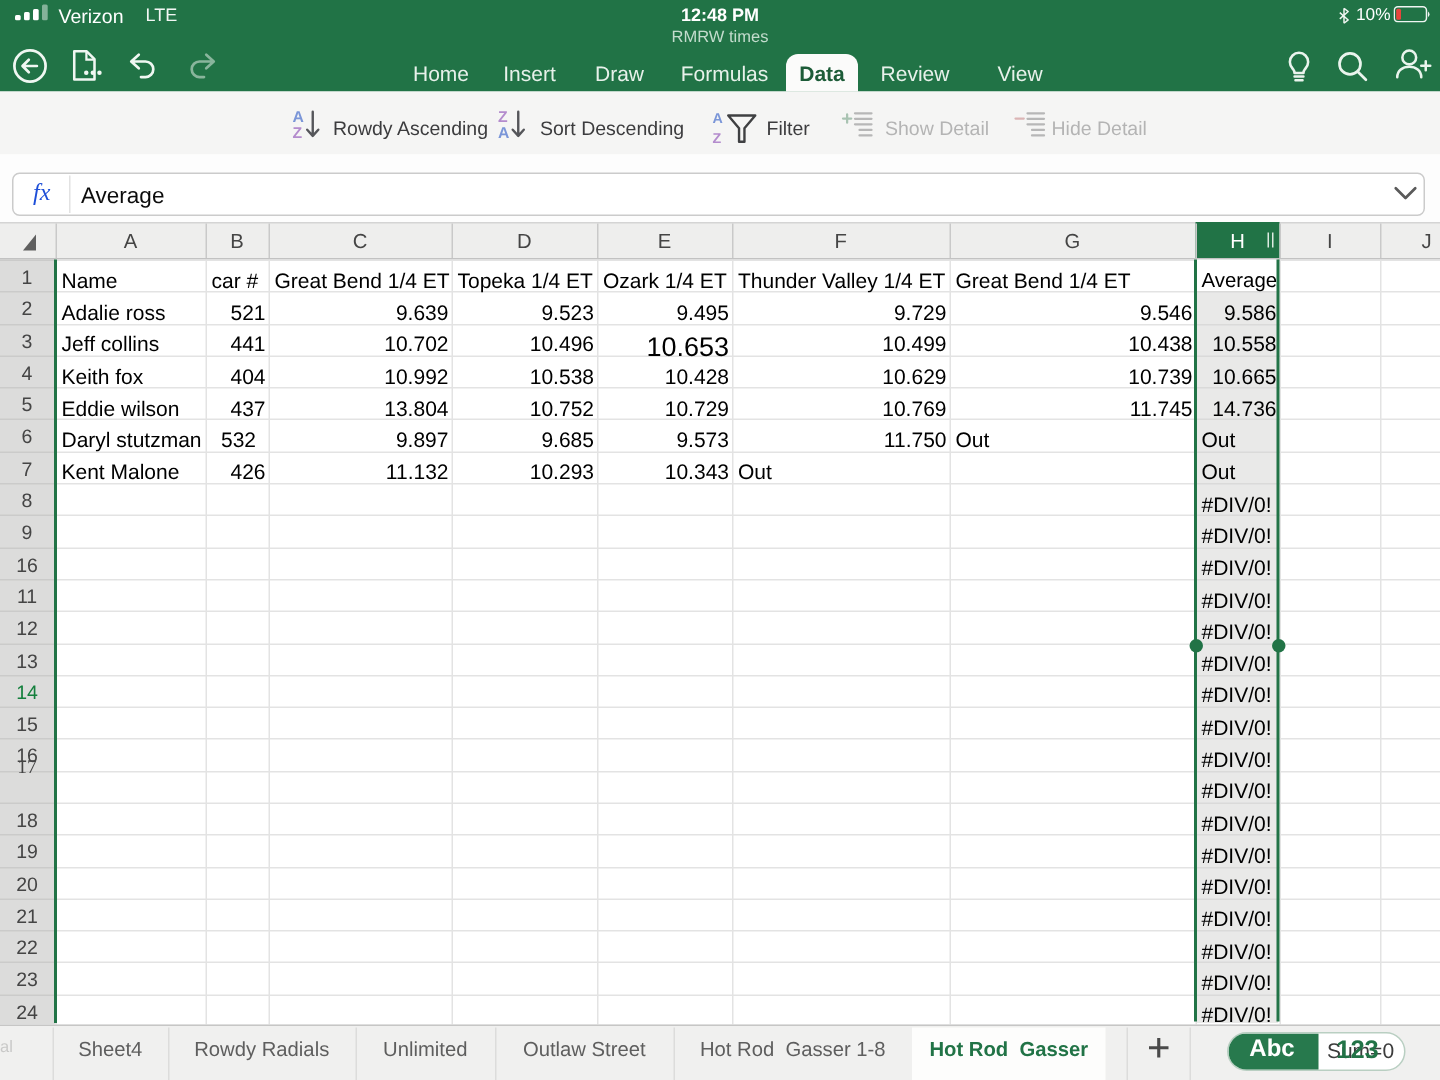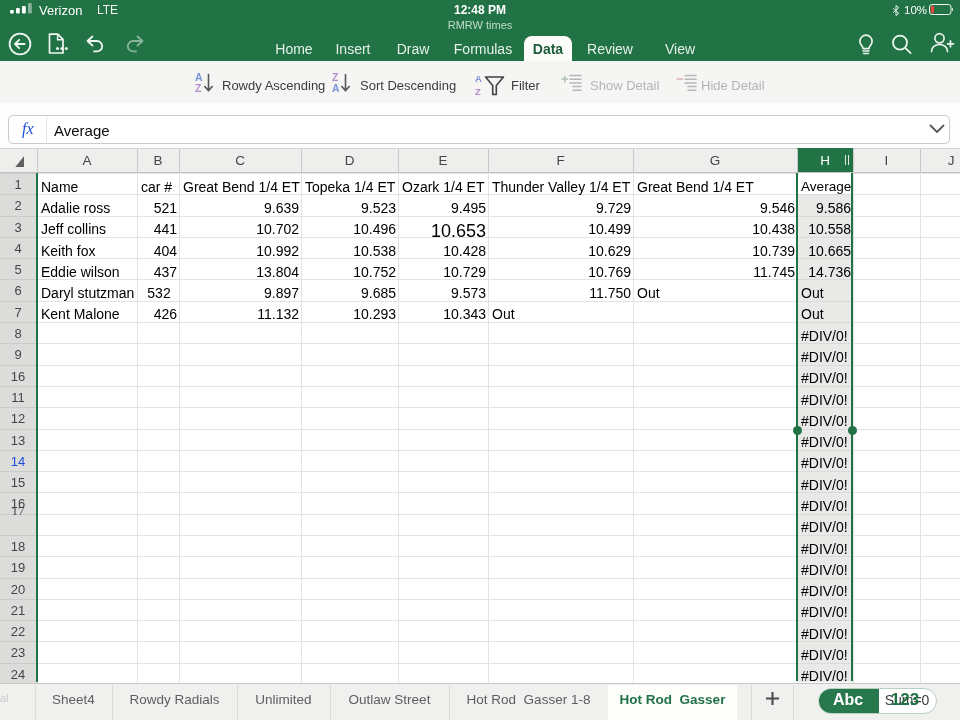--- a/index.html
+++ b/index.html
@@ -198,21 +198,21 @@
 <div class="abs ct" style="left:0px;top:240.9px;width:36px;font-size:13px;color:#454545;">4</div>
 <div class="abs ct" style="left:0px;top:262.2px;width:36px;font-size:13px;color:#454545;">5</div>
 <div class="abs ct" style="left:0px;top:283.4px;width:36px;font-size:13px;color:#454545;">6</div>
 <div class="abs ct" style="left:0px;top:304.7px;width:36px;font-size:13px;color:#454545;">7</div>
 <div class="abs ct" style="left:0px;top:326.0px;width:36px;font-size:13px;color:#454545;">8</div>
 <div class="abs ct" style="left:0px;top:347.3px;width:36px;font-size:13px;color:#454545;">9</div>
 <div class="abs ct" style="left:0px;top:368.6px;width:36px;font-size:13px;color:#454545;">16</div>
 <div class="abs ct" style="left:0px;top:389.9px;width:36px;font-size:13px;color:#454545;">11</div>
 <div class="abs ct" style="left:0px;top:411.2px;width:36px;font-size:13px;color:#454545;">12</div>
 <div class="abs ct" style="left:0px;top:432.5px;width:36px;font-size:13px;color:#454545;">13</div>
-<div class="abs ct" style="left:0px;top:453.8px;width:36px;font-size:13px;color:#1d4ed8;">14</div>
+<div class="abs ct" style="left:0px;top:453.8px;width:36px;font-size:13px;color:#15803d;">14</div>
 <div class="abs ct" style="left:0px;top:475.1px;width:36px;font-size:13px;color:#454545;">15</div>
 <div class="abs ct" style="left:0px;top:496.3px;width:36px;font-size:13px;color:#454545;">16</div>
 <div class="abs ct" style="left:0px;top:503px;width:36px;font-size:13px;color:#454545;font-family:Liberation Serif, serif;">17</div>
 <div class="abs ct" style="left:0px;top:538.9px;width:36px;font-size:13px;color:#454545;">18</div>
 <div class="abs ct" style="left:0px;top:560.2px;width:36px;font-size:13px;color:#454545;">19</div>
 <div class="abs ct" style="left:0px;top:581.5px;width:36px;font-size:13px;color:#454545;">20</div>
 <div class="abs ct" style="left:0px;top:602.8px;width:36px;font-size:13px;color:#454545;">21</div>
 <div class="abs ct" style="left:0px;top:624.1px;width:36px;font-size:13px;color:#454545;">22</div>
 <div class="abs ct" style="left:0px;top:645.4px;width:36px;font-size:13px;color:#454545;">23</div>
 <div class="abs ct" style="left:0px;top:666.7px;width:36px;font-size:13px;color:#454545;">24</div>

